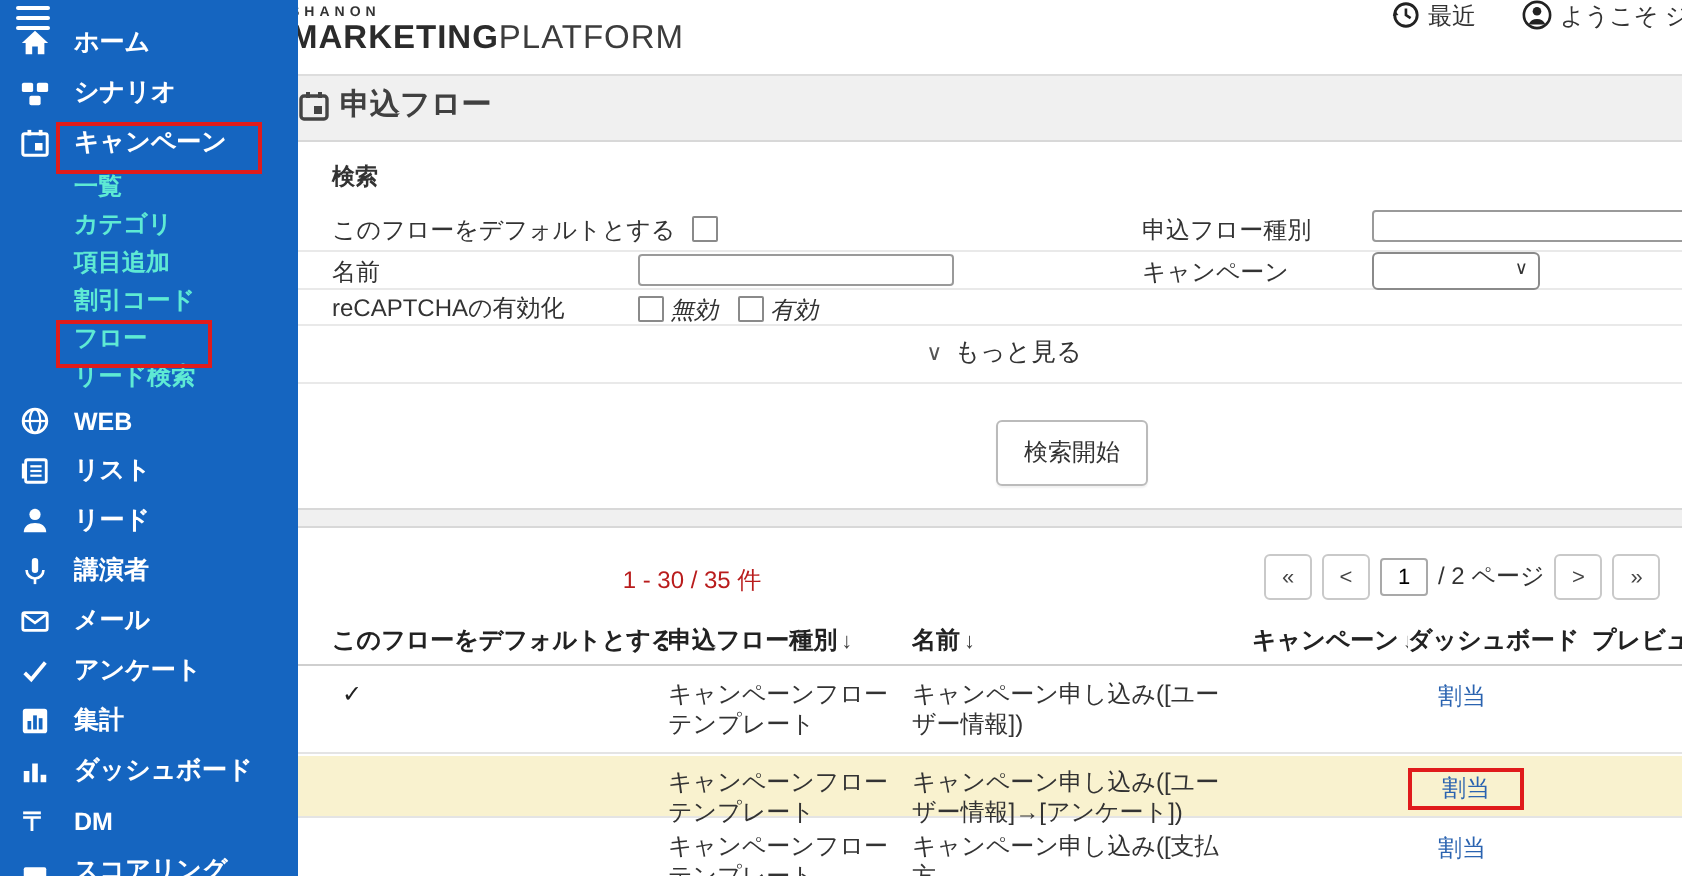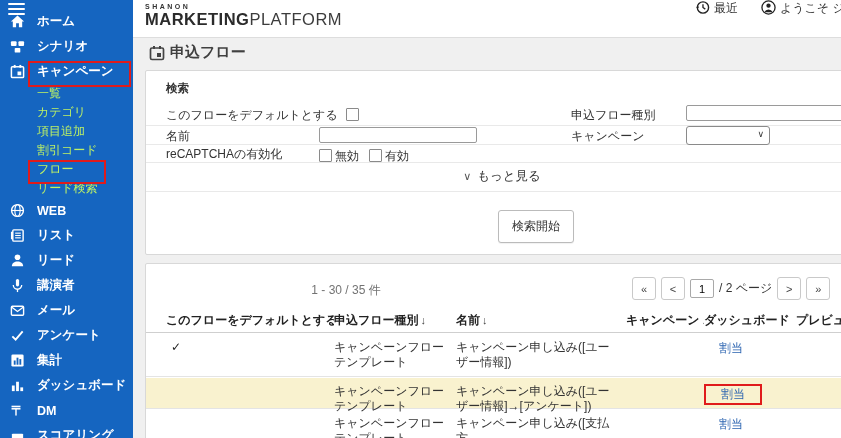--- a/index.html
+++ b/index.html
@@ -1,27 +1,27 @@
 <!DOCTYPE html>
 <html><head>
 <meta charset="utf-8">
 <style>
   html,body{margin:0;padding:0;}
   body{font-family:"Liberation Sans","DejaVu Sans",sans-serif;background:#fff;}
   #screen{position:relative;width:841px;height:438px;overflow:hidden;background:#f0f0f0;}
 
   
-  #sidebar{position:absolute;left:0;top:0;width:133px;height:438px;background:#1565c0;color:#fff;z-index:5;}
+  #sidebar{position:absolute;left:0;top:0;width:149px;height:438px;background:#1565c0;color:#fff;z-index:5;}
   .hamburger{position:absolute;left:8px;top:3px;width:17px;height:12px;cursor:pointer;}
   .hamburger span{display:block;height:2px;background:#fff;margin:0 0 3px 0;border-radius:1px;}
   #nav{position:absolute;left:0;top:9px;width:133px;}
   .nav-item{display:flex;align-items:center;height:25px;padding-left:9px;font-size:12.5px;font-weight:bold;cursor:pointer;white-space:nowrap;}
   .nav-icon{width:17px;height:17px;margin-right:11px;display:flex;align-items:center;justify-content:center;flex:0 0 17px;}
   .nav-icon svg{width:15px;height:15px;}
-  .nav-sub{display:flex;align-items:center;height:19px;padding-left:37px;font-size:12px;font-weight:normal;color:#bef264;cursor:pointer;white-space:nowrap;}
+  .nav-sub{display:flex;align-items:center;height:19px;padding-left:37px;font-size:12px;font-weight:bold;color:#5eead4;cursor:pointer;white-space:nowrap;}
   .ann{position:absolute;border:2px solid #e01b1b;pointer-events:none;}
   #ann-campaign{left:28px;top:61px;width:99px;height:22px;}
   #ann-flow{left:28px;top:160px;width:74px;height:20px;}
   .dm-glyph{font-size:13px;font-weight:bold;line-height:1;}
 
   
   #main{position:absolute;left:133px;top:0;width:708px;height:382px;}
   #topbar{position:absolute;left:0;top:0;width:708px;height:37px;background:#fff;border-bottom:1px solid #ddd;}
   #brand{position:absolute;left:12px;top:3px;cursor:pointer;}
   .brand-top{display:block;font-size:7px;letter-spacing:2.5px;color:#333;font-weight:bold;}
@@ -40,30 +40,30 @@
   
   .card{position:absolute;background:#fff;border:1px solid #d8d8d8;border-radius:2px;}
   #search-card{left:12px;top:70px;width:712px;height:183px;}
   #results-card{left:12px;top:263px;width:712px;height:200px;}
 
   
   #search-head{position:absolute;left:20px;top:10px;font-size:11.5px;font-weight:bold;color:#333;}
   .s-sep{position:absolute;left:0;width:712px;border-top:1px solid #e9e9e9;}
   .s-label{position:absolute;font-size:12px;color:#333;white-space:nowrap;}
   .cb{display:inline-block;width:11px;height:11px;border:1px solid #8a8a8a;background:#fff;vertical-align:-2px;cursor:pointer;border-radius:1px;}
-  .cb-lab{font-size:12px;color:#333;margin:0 10px 0 3px;}
+  .cb-lab{font-size:12px;color:#333;margin:0 10px 0 3px;font-style:italic;}
   .t-input{position:absolute;height:14px;border:1px solid #9a9a9a;border-radius:2px;background:#fff;font-size:11px;padding:0 3px;}
   .sel{position:absolute;height:17px;border:1px solid #8a8a8a;border-radius:3px;background:#fff;cursor:pointer;}
   .sel:after{content:"∨";position:absolute;right:5px;top:2px;font-size:9px;color:#333;}
   #more-row{position:absolute;left:0;top:91px;width:712px;height:29px;display:flex;align-items:center;justify-content:center;gap:6px;font-size:12.5px;color:#333;cursor:pointer;border-bottom:1px solid #e9e9e9;}
   #more-row .chev{font-size:11px;color:#555;}
   #search-btn{position:absolute;left:352px;top:139px;padding:7px 13px;font-size:12px;color:#333;background:#fff;border:1px solid #bbb;border-radius:3px;cursor:pointer;box-shadow:0 1px 1px rgba(0,0,0,.06);}
 
   
-  #count{position:absolute;left:130px;top:18px;width:140px;text-align:center;font-size:12px;color:#737373;}
+  #count{position:absolute;left:130px;top:18px;width:140px;text-align:center;font-size:12px;color:#b91c1c;}
   #pager{position:absolute;left:486px;top:13px;display:flex;align-items:center;gap:5px;}
   .pg-btn{width:22px;height:21px;background:#fff;border:1px solid #c9c9c9;border-radius:3px;font-size:11px;color:#444;display:flex;align-items:center;justify-content:center;cursor:pointer;}
   #page-input{width:22px;height:17px;border:1px solid #a9a9a9;border-radius:2px;text-align:center;font-size:11px;padding:0;}
   .pg-text{font-size:12px;color:#333;white-space:nowrap;}
 
   .grid-row{position:absolute;left:0;width:712px;display:grid;grid-template-columns:168px 122px 170px 78px 92px 1fr;padding-left:20px;box-sizing:border-box;}
   #thead{top:44px;height:25px;align-items:center;border-bottom:1px solid #cfcfcf;}
   .th{font-size:12px;font-weight:bold;color:#222;white-space:nowrap;overflow:hidden;}
   .th .arrow{font-weight:normal;color:#444;font-size:11px;margin-left:2px;}
   .tr{font-size:12px;color:#333;border-bottom:1px solid #e4e4e4;}

